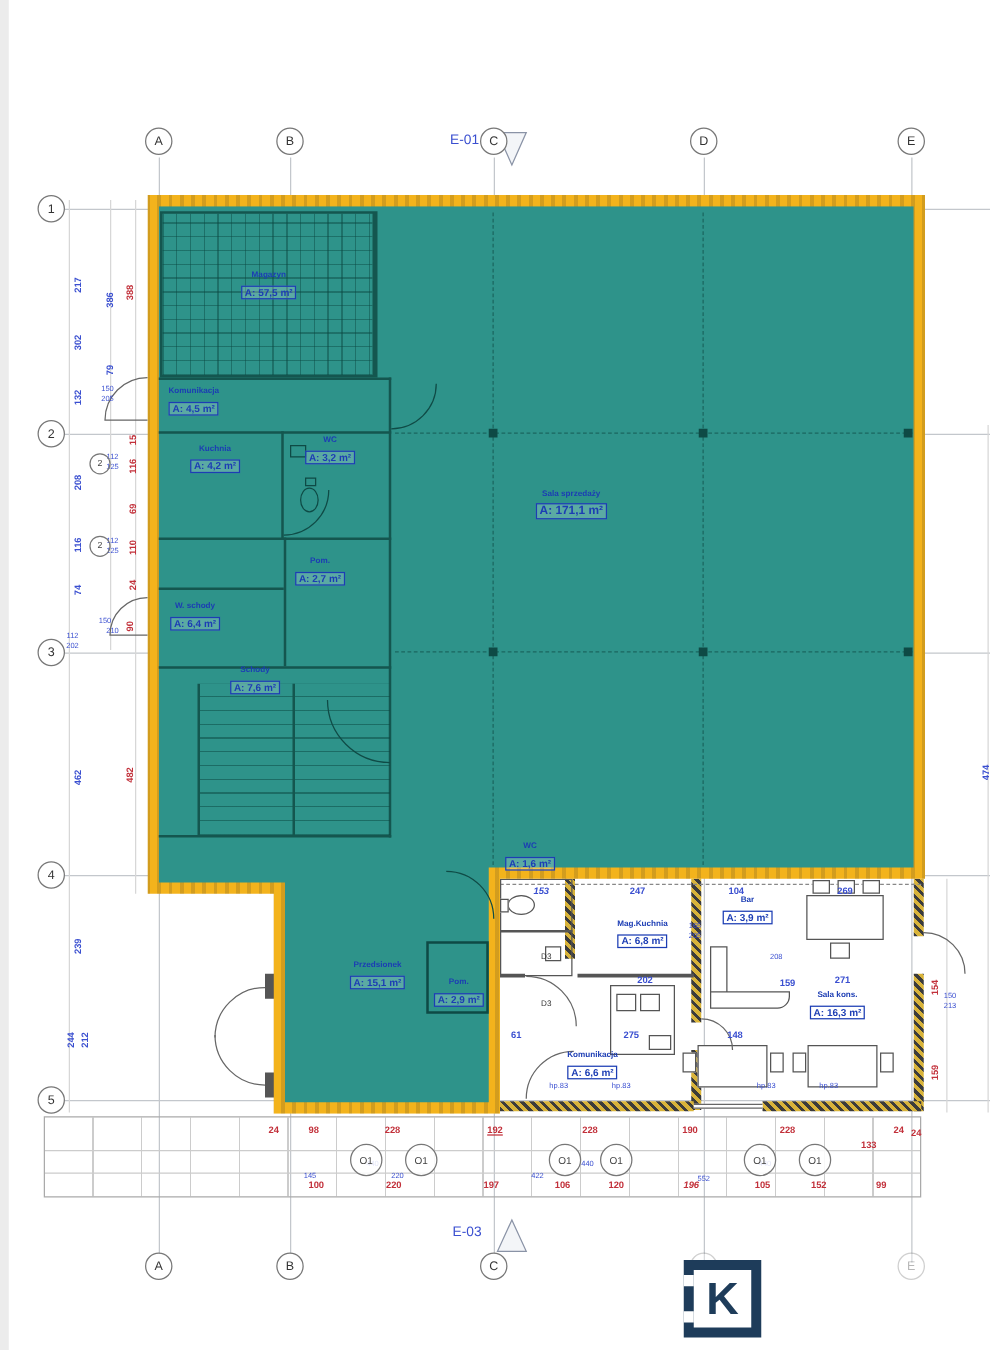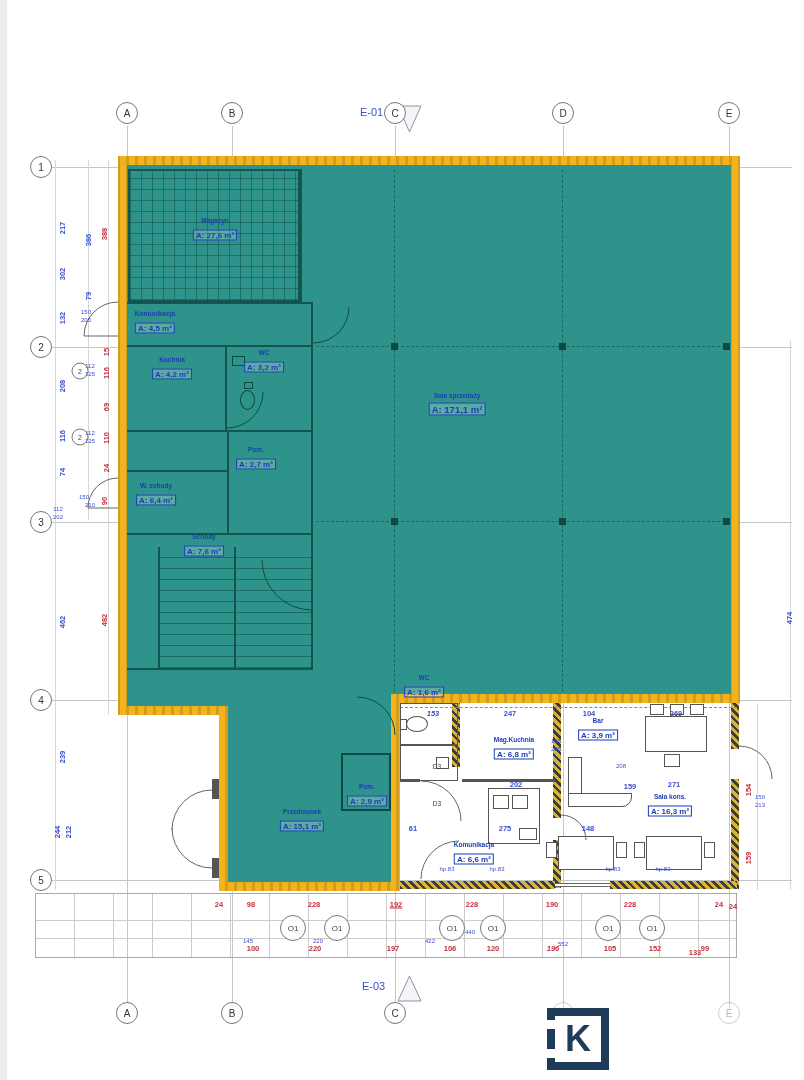--- a/index.html
+++ b/index.html
@@ -210,21 +210,21 @@
       <path d="M 212 868 A 40 40 0 0 1 172 828"></path>
     </g>
     <polygon points="398,106 421,106 409.5,132" fill="rgba(190,200,215,.18)" stroke="#8a93a6"></polygon>
     <polygon points="398,1001 421,1001 409.5,976" fill="rgba(190,200,215,.18)" stroke="#8a93a6"></polygon>
   </svg>
 
   <div class="rooms">
 
   <div class="room" style="left: 215px; top: 229px;">
         <div class="rname">Magazyn</div>
-        <div class="rarea">A: 27,6 m²</div>
+        <div class="rarea">A: 57,5 m²</div>
       </div>
       <div class="room" style="left: 155px; top: 322px;">
         <div class="rname">Komunikacja</div>
         <div class="rarea">A: 4,5 m²</div>
       </div>
       <div class="room" style="left: 172px; top: 368px; text-align: center;">
         <div class="rname">Kuchnia</div>
         <div class="rarea">A: 4,2 m²</div>
       </div>
       <div class="room" style="left: 264px; top: 361px;">
@@ -248,21 +248,21 @@
         <div class="rarea">A: 171,1 m²</div>
       </div>
       <div class="room" style="left: 424px; top: 686px;">
         <div class="rname">WC</div>
         <div class="rarea">A: 1,6 m²</div>
       </div>
       <div class="room" style="left: 367px; top: 795px; text-align: center;">
         <div class="rname">Pom.</div>
         <div class="rarea">A: 2,9 m²</div>
       </div>
-      <div class="room" style="left: 302px; top: 820px;">
+      <div class="room" style="left: 302px; top: 781px;">
         <div class="rname">Przedsionek</div>
         <div class="rarea">A: 15,1 m²</div>
       </div>
       <div class="room" style="left: 514px; top: 748px;">
         <div class="rname">Mag.Kuchnia</div>
         <div class="rarea">A: 6,8 m²</div>
       </div>
       <div class="room" style="left: 598px; top: 729px;">
         <div class="rname">Bar</div>
         <div class="rarea">A: 3,9 m²</div>
@@ -315,21 +315,21 @@
       <div class="dim blue t2" style="left: 760px; top: 805px;">213</div>
       <div class="dim red v" style="left: 748px; top: 858px;">159</div>
       <div class="dim red" style="left: 733px; top: 906px;">24</div>
       <div class="dim red" style="left: 219px; top: 904px;">24</div>
       <div class="dim red" style="left: 251px; top: 904px;">98</div>
       <div class="dim red" style="left: 314px; top: 904px;">228</div>
       <div class="dim red" style="left: 396px; top: 904px; text-decoration: underline;">192</div>
       <div class="dim red" style="left: 472px; top: 904px;">228</div>
       <div class="dim red" style="left: 552px; top: 904px;">190</div>
       <div class="dim red" style="left: 630px; top: 904px;">228</div>
-      <div class="dim red" style="left: 695px; top: 952px;">133</div>
+      <div class="dim red" style="left: 695px; top: 916px;">133</div>
       <div class="dim red" style="left: 719px; top: 904px;">24</div>
       <div class="dim red" style="left: 253px; top: 948px;">100</div>
       <div class="dim red" style="left: 315px; top: 948px;">220</div>
       <div class="dim red" style="left: 393px; top: 948px;">197</div>
       <div class="dim red" style="left: 450px; top: 948px;">106</div>
       <div class="dim red" style="left: 493px; top: 948px;">120</div>
       <div class="dim red" style="left: 553px; top: 948px; font-style: italic;">196</div>
       <div class="dim red" style="left: 610px; top: 948px;">105</div>
       <div class="dim red" style="left: 655px; top: 948px;">152</div>
       <div class="dim red" style="left: 705px; top: 948px;">99</div>

